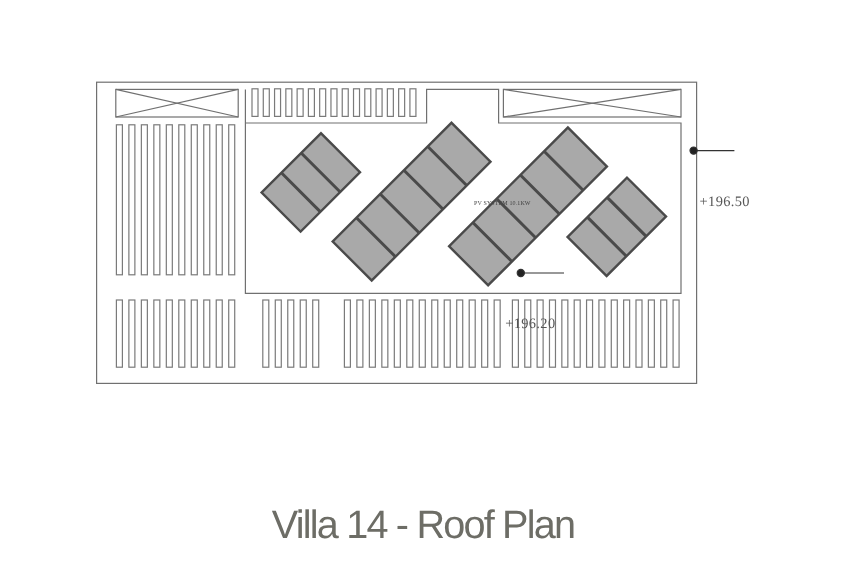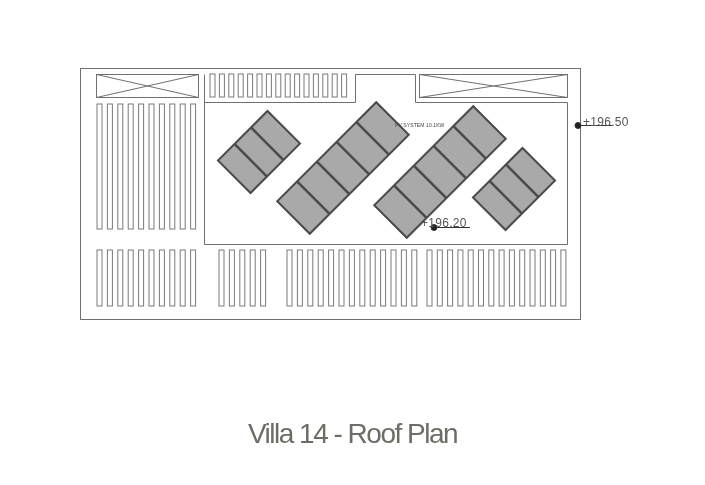--- a/index.html
+++ b/index.html
@@ -1,19 +1,19 @@
 <!DOCTYPE html>
 <html><head>
 <meta charset="utf-8">
 <style>
   html,body{margin:0;padding:0;background:#ffffff;}
   body{width:705px;height:485px;position:relative;overflow:hidden;font-family:"Liberation Sans",sans-serif;}
   #plan{position:absolute;left:0;top:0;}
-  .title{position:absolute;left:0;width:705px;top:418px;text-align:center;font-family:"Liberation Sans",sans-serif;font-size:28px;letter-spacing:-1.5px;color:#6d6d66;}
-  .lbl{position:absolute;font-family:Liberation Sans, sans-serif;color:#555;}
+  .title{position:absolute;left:0;width:705px;top:418px;text-align:center;font-family:"Liberation Sans",sans-serif;font-size:33px;letter-spacing:-1.5px;color:#6d6d66;}
+  .lbl{position:absolute;font-family:Liberation Serif, serif;color:#555;margin-top:46px;}
   .lvl{font-size:12px;letter-spacing:0.3px;}
   .pv{font-size:5px;color:#444;letter-spacing:0.1px;}
 </style>
 </head>
 <body>
 
 <svg id="plan" width="705" height="485" viewBox="0 0 705 485">
   <g id="outline" fill="none" stroke="#707070" stroke-width="1">
     <rect x="80.5" y="68.5" width="500" height="251"></rect>
     <rect x="96.5" y="74.5" width="102" height="23"></rect>

